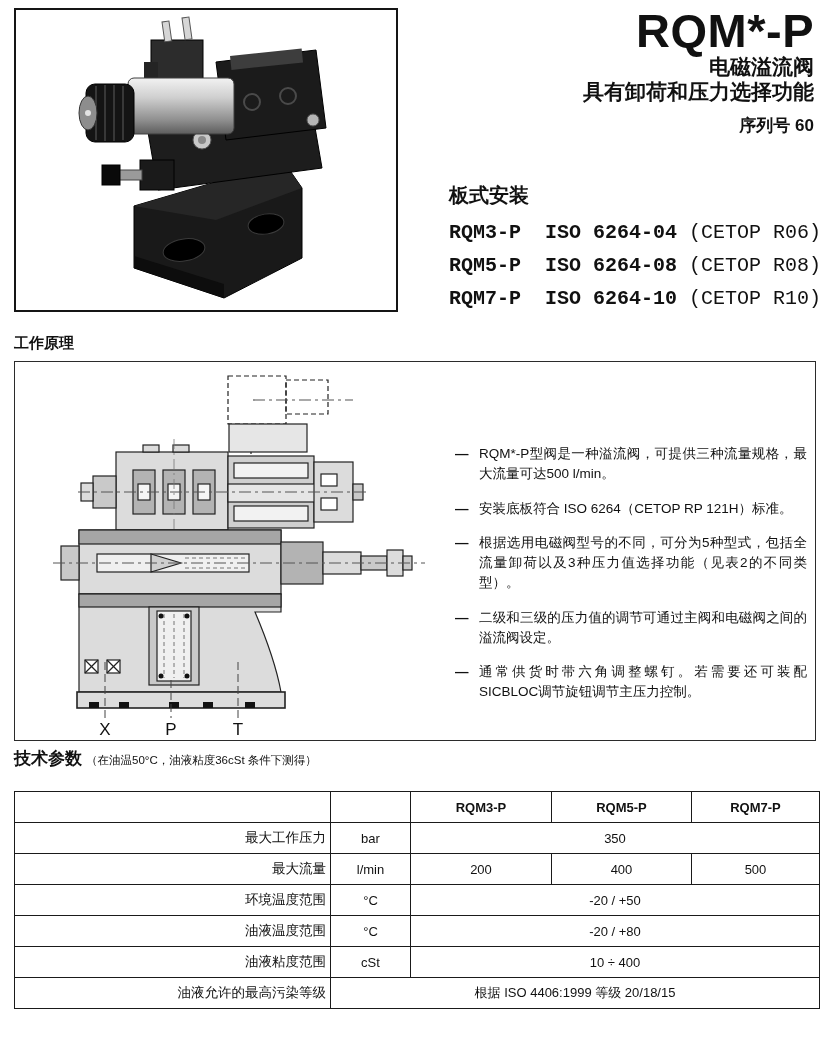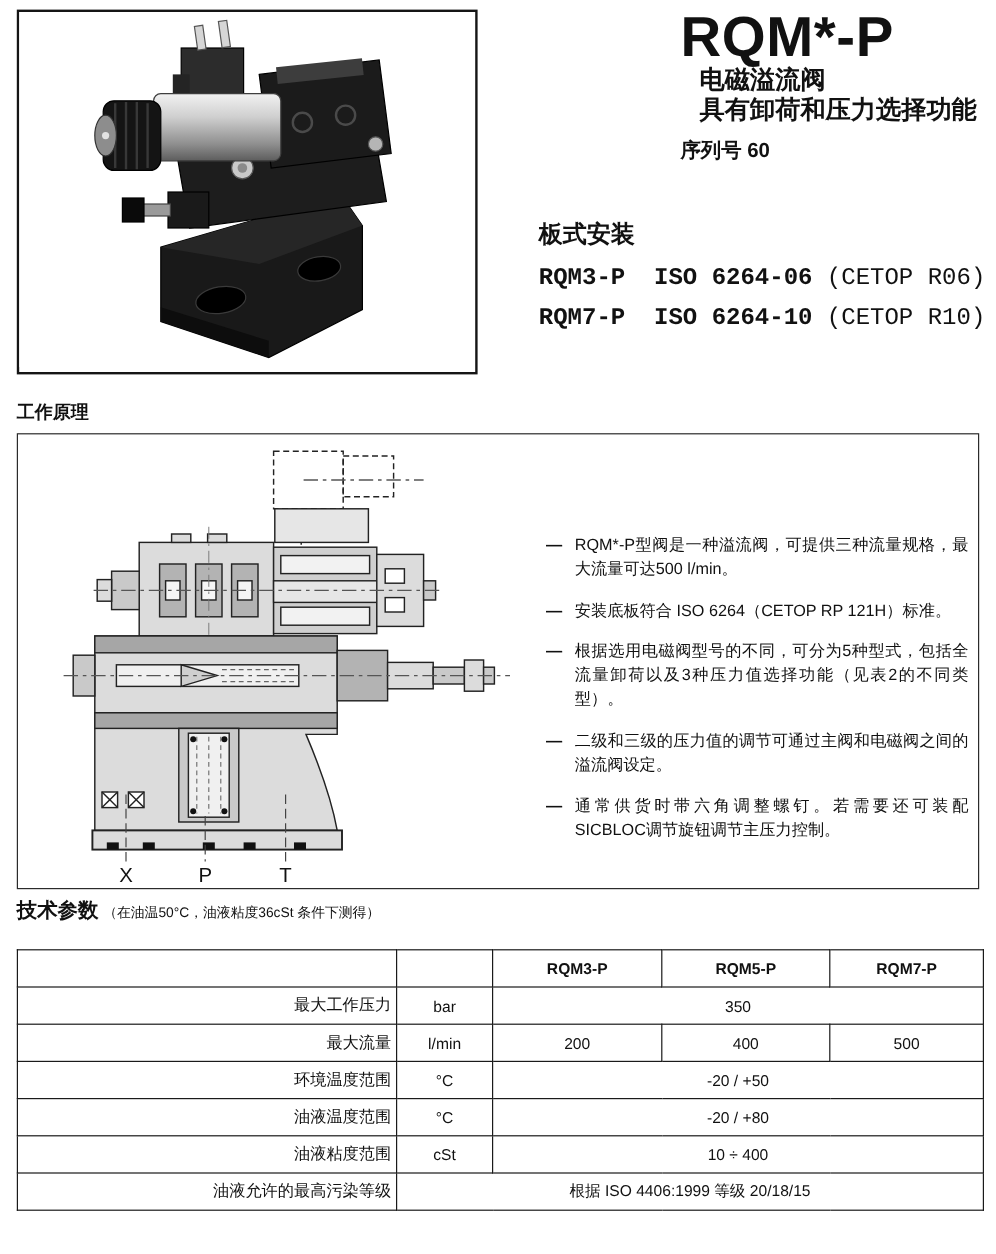--- a/index.html
+++ b/index.html
@@ -9,21 +9,21 @@
     overflow:hidden;
   }
 
   
   .photo-frame {
     position:absolute; left:14px; top:8px; width:380px; height:300px;
     border:2px solid #151515; background:#fff;
   }
 
   
-  .title-block { position:absolute; right:16px; top:6px; text-align:left; }
+  .title-block { position:absolute; right:16px; top:6px; text-align:right; }
   .main-title { font-size:47px; font-weight:bold; line-height:1.05; letter-spacing:0.5px; margin:0; }
   .subtitle { font-size:21px; font-weight:bold; line-height:1.18;margin-left:16px; }
   .series { font-size:17px; font-weight:bold; margin-top:9px; }
 
   
   .mounting { position:absolute; left:449px; top:182px;font-family:Liberation Mono, monospace; }
   .mounting-heading { font-size:20px; font-weight:bold; margin-bottom:12px; }
   .model-line { font-size:20px; margin-bottom:10px; white-space:pre; }
   .model-line .code { font-weight:bold; }
 
@@ -127,21 +127,22 @@
 
   <div class="title-block">
     <h1 class="main-title">RQM*-P</h1>
     <div class="subtitle">电磁溢流阀</div>
     <div class="subtitle">具有卸荷和压力选择功能</div>
     <div class="series">序列号 60</div>
   </div>
 
   <div class="mounting">
     <div class="mounting-heading">板式安装</div>
-    <div class="model-line"><span class="code">RQM3-P  ISO 6264-06</span><span> (CETOP R06)</span></div>
+    <div class="model-line"><span class="code">RQM3-P  ISO 6264-04</span><span> (CETOP R06)</span></div>
+    <div class="model-line"><span class="code">RQM5-P  ISO 6264-08</span><span> (CETOP R08)</span></div>
     <div class="model-line"><span class="code">RQM7-P  ISO 6264-10</span><span> (CETOP R10)</span></div>
   </div>
 
   <div class="section-heading" style="top:334px;">工作原理</div>
 
   <div class="principle-box">
     <svg class="drawing" width="420" height="374" viewBox="0 0 420 374">
       <g stroke="#222" stroke-width="1.2" fill="none">
 
         <g stroke-dasharray="5 3">

